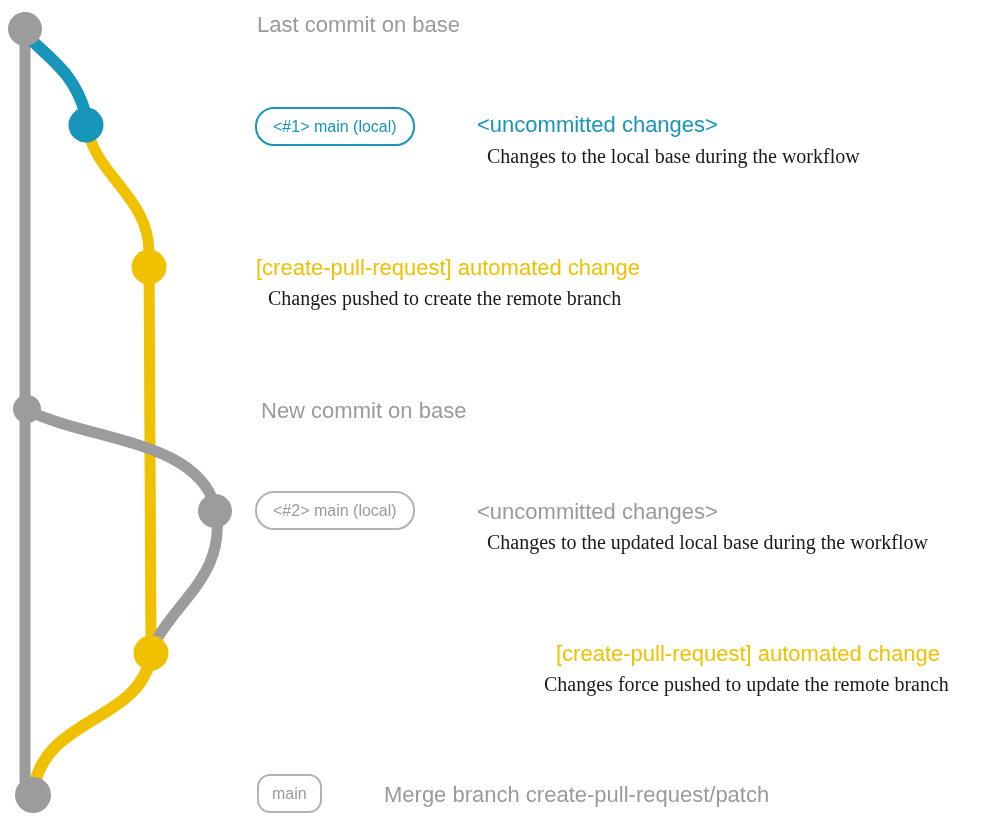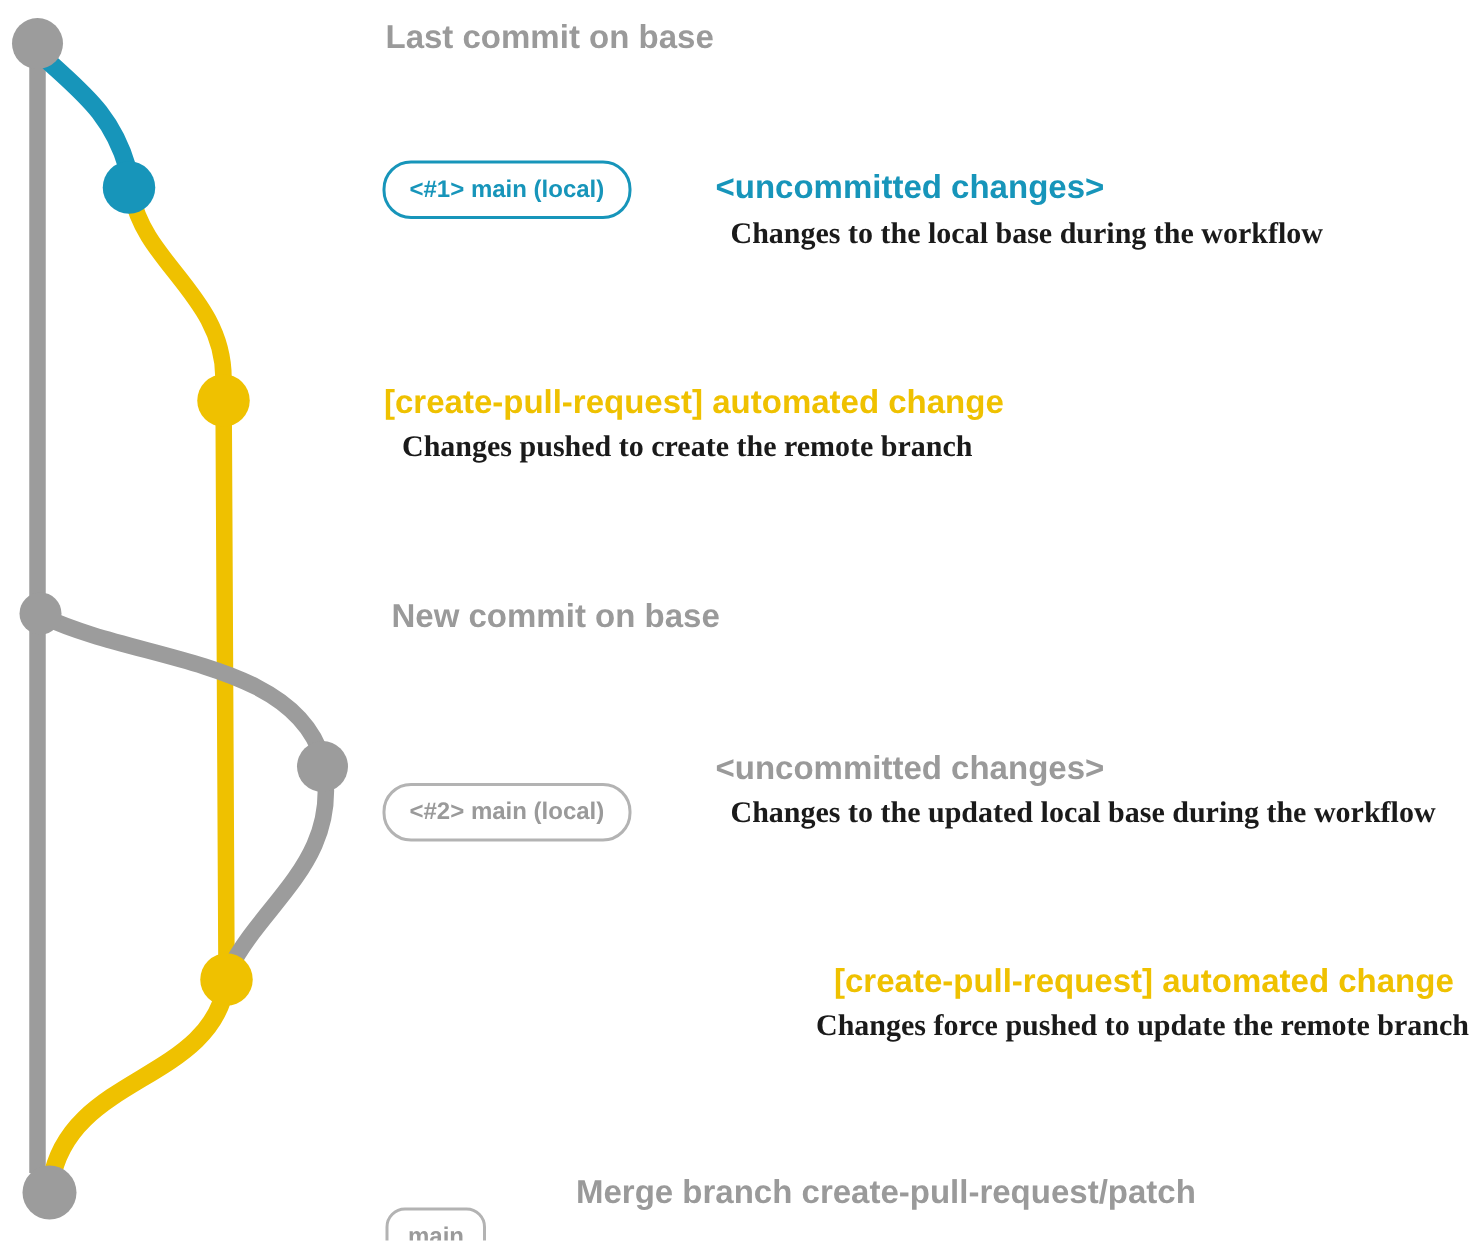--- a/index.html
+++ b/index.html
@@ -1,21 +1,21 @@
 <!DOCTYPE html>
 <html style="--gray: #9c9c9c; --gray_text: #9a9a9a; --border_gray: #b3b3b3; --blue: #1795ba; --yellow: #efc100; --black: #1a1a1a; --bg: #ffffff;"><head>
 <meta charset="utf-8">
 <style>
   :root{
     --gray:#9c9c9c; --gray_text:#9a9a9a; --border_gray:#b3b3b3;
     --blue:#1795ba; --yellow:#efc100; --black:#1a1a1a; --bg:#ffffff;
   }
   *{box-sizing:border-box;margin:0;padding:0;}
   body{background:var(--bg);font-family:"Liberation Sans",sans-serif;}
-  .canvas{position:relative;width:981px;height:827px;background:var(--bg);overflow:hidden;font-weight:bold;}
+  .canvas{position:relative;width:981px;height:827px;background:var(--bg);overflow:hidden;}
   .graph-svg{position:absolute;left:0;top:0;}
 
   
   .line-base{stroke:var(--gray);stroke-width:11;fill:none;stroke-linecap:butt;}
   .line-blue{stroke:var(--blue);stroke-width:12;fill:none;stroke-linecap:round;}
   .line-yellow{stroke:var(--yellow);stroke-width:11;fill:none;stroke-linecap:round;}
   .line-yellow-thick{stroke:var(--yellow);stroke-width:12;fill:none;stroke-linecap:round;}
   .line-gray-branch{stroke:var(--gray);stroke-width:11;fill:none;stroke-linecap:round;}
   .dot-gray{fill:var(--gray);}
   .dot-blue{fill:var(--blue);}
@@ -25,21 +25,21 @@
   .txt{position:absolute;white-space:nowrap;}
   .sans-label{font-size:22px;color:var(--gray_text);}
   .serif-note{font-family:"Liberation Serif","DejaVu Serif",serif;font-size:20px;color:var(--black);}
   .blue-text{color:var(--blue);font-size:22px;}
   .yellow-text{color:var(--yellow);font-size:22px;}
   .gray-text{color:var(--gray_text);font-size:22px;}
 
   .badge{position:absolute;display:inline-block;font-size:16px;line-height:27px;
          padding:4px 16px;border:2px solid;border-radius:19px;background:var(--bg);}
   .badge-blue{color:var(--blue);border-color:var(--blue);}
-  .badge-gray{color:var(--gray_text);border-color:var(--border_gray);margin-top:31px;}
+  .badge-gray{color:var(--gray_text);border-color:var(--border_gray);}
   .badge-yellow{color:var(--yellow);border-color:var(--yellow);}
   .badge-small{border-radius:13px;padding:4px 13px;}
 </style>
 </head>
 <body>
 
 <div class="canvas">
 
   <svg class="graph-svg" width="981" height="827" viewBox="0 0 981 827">
 

